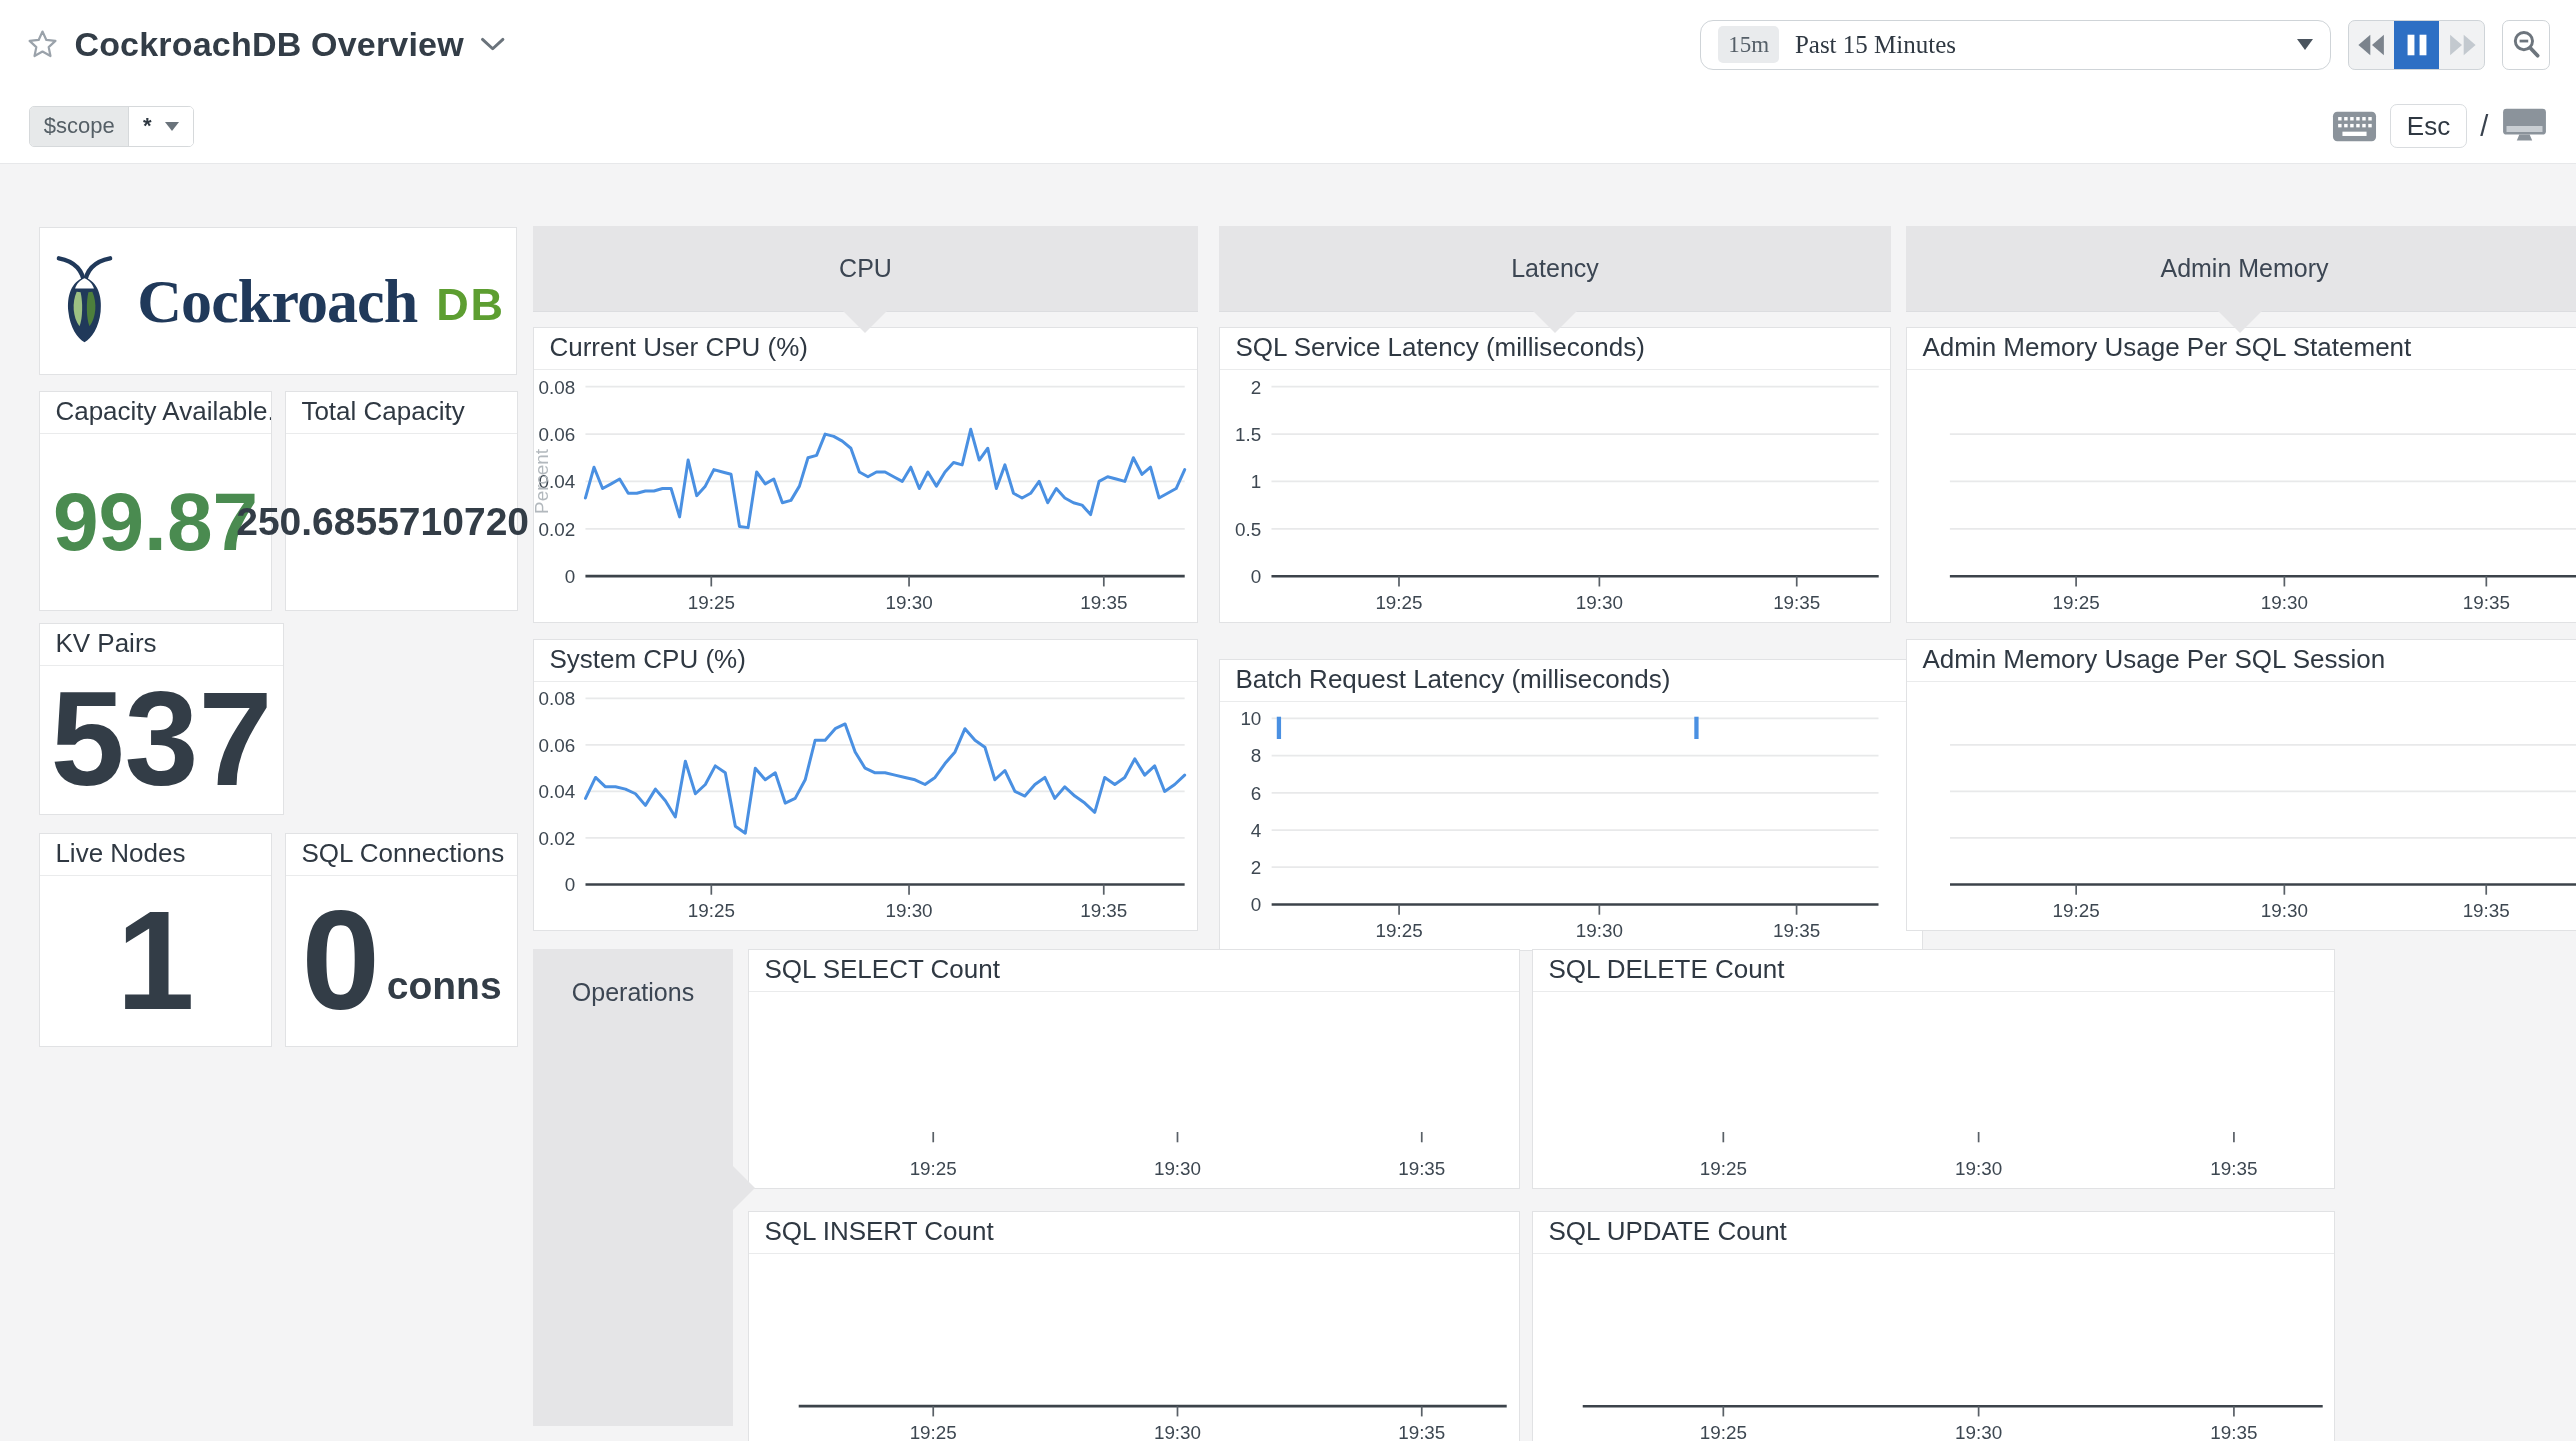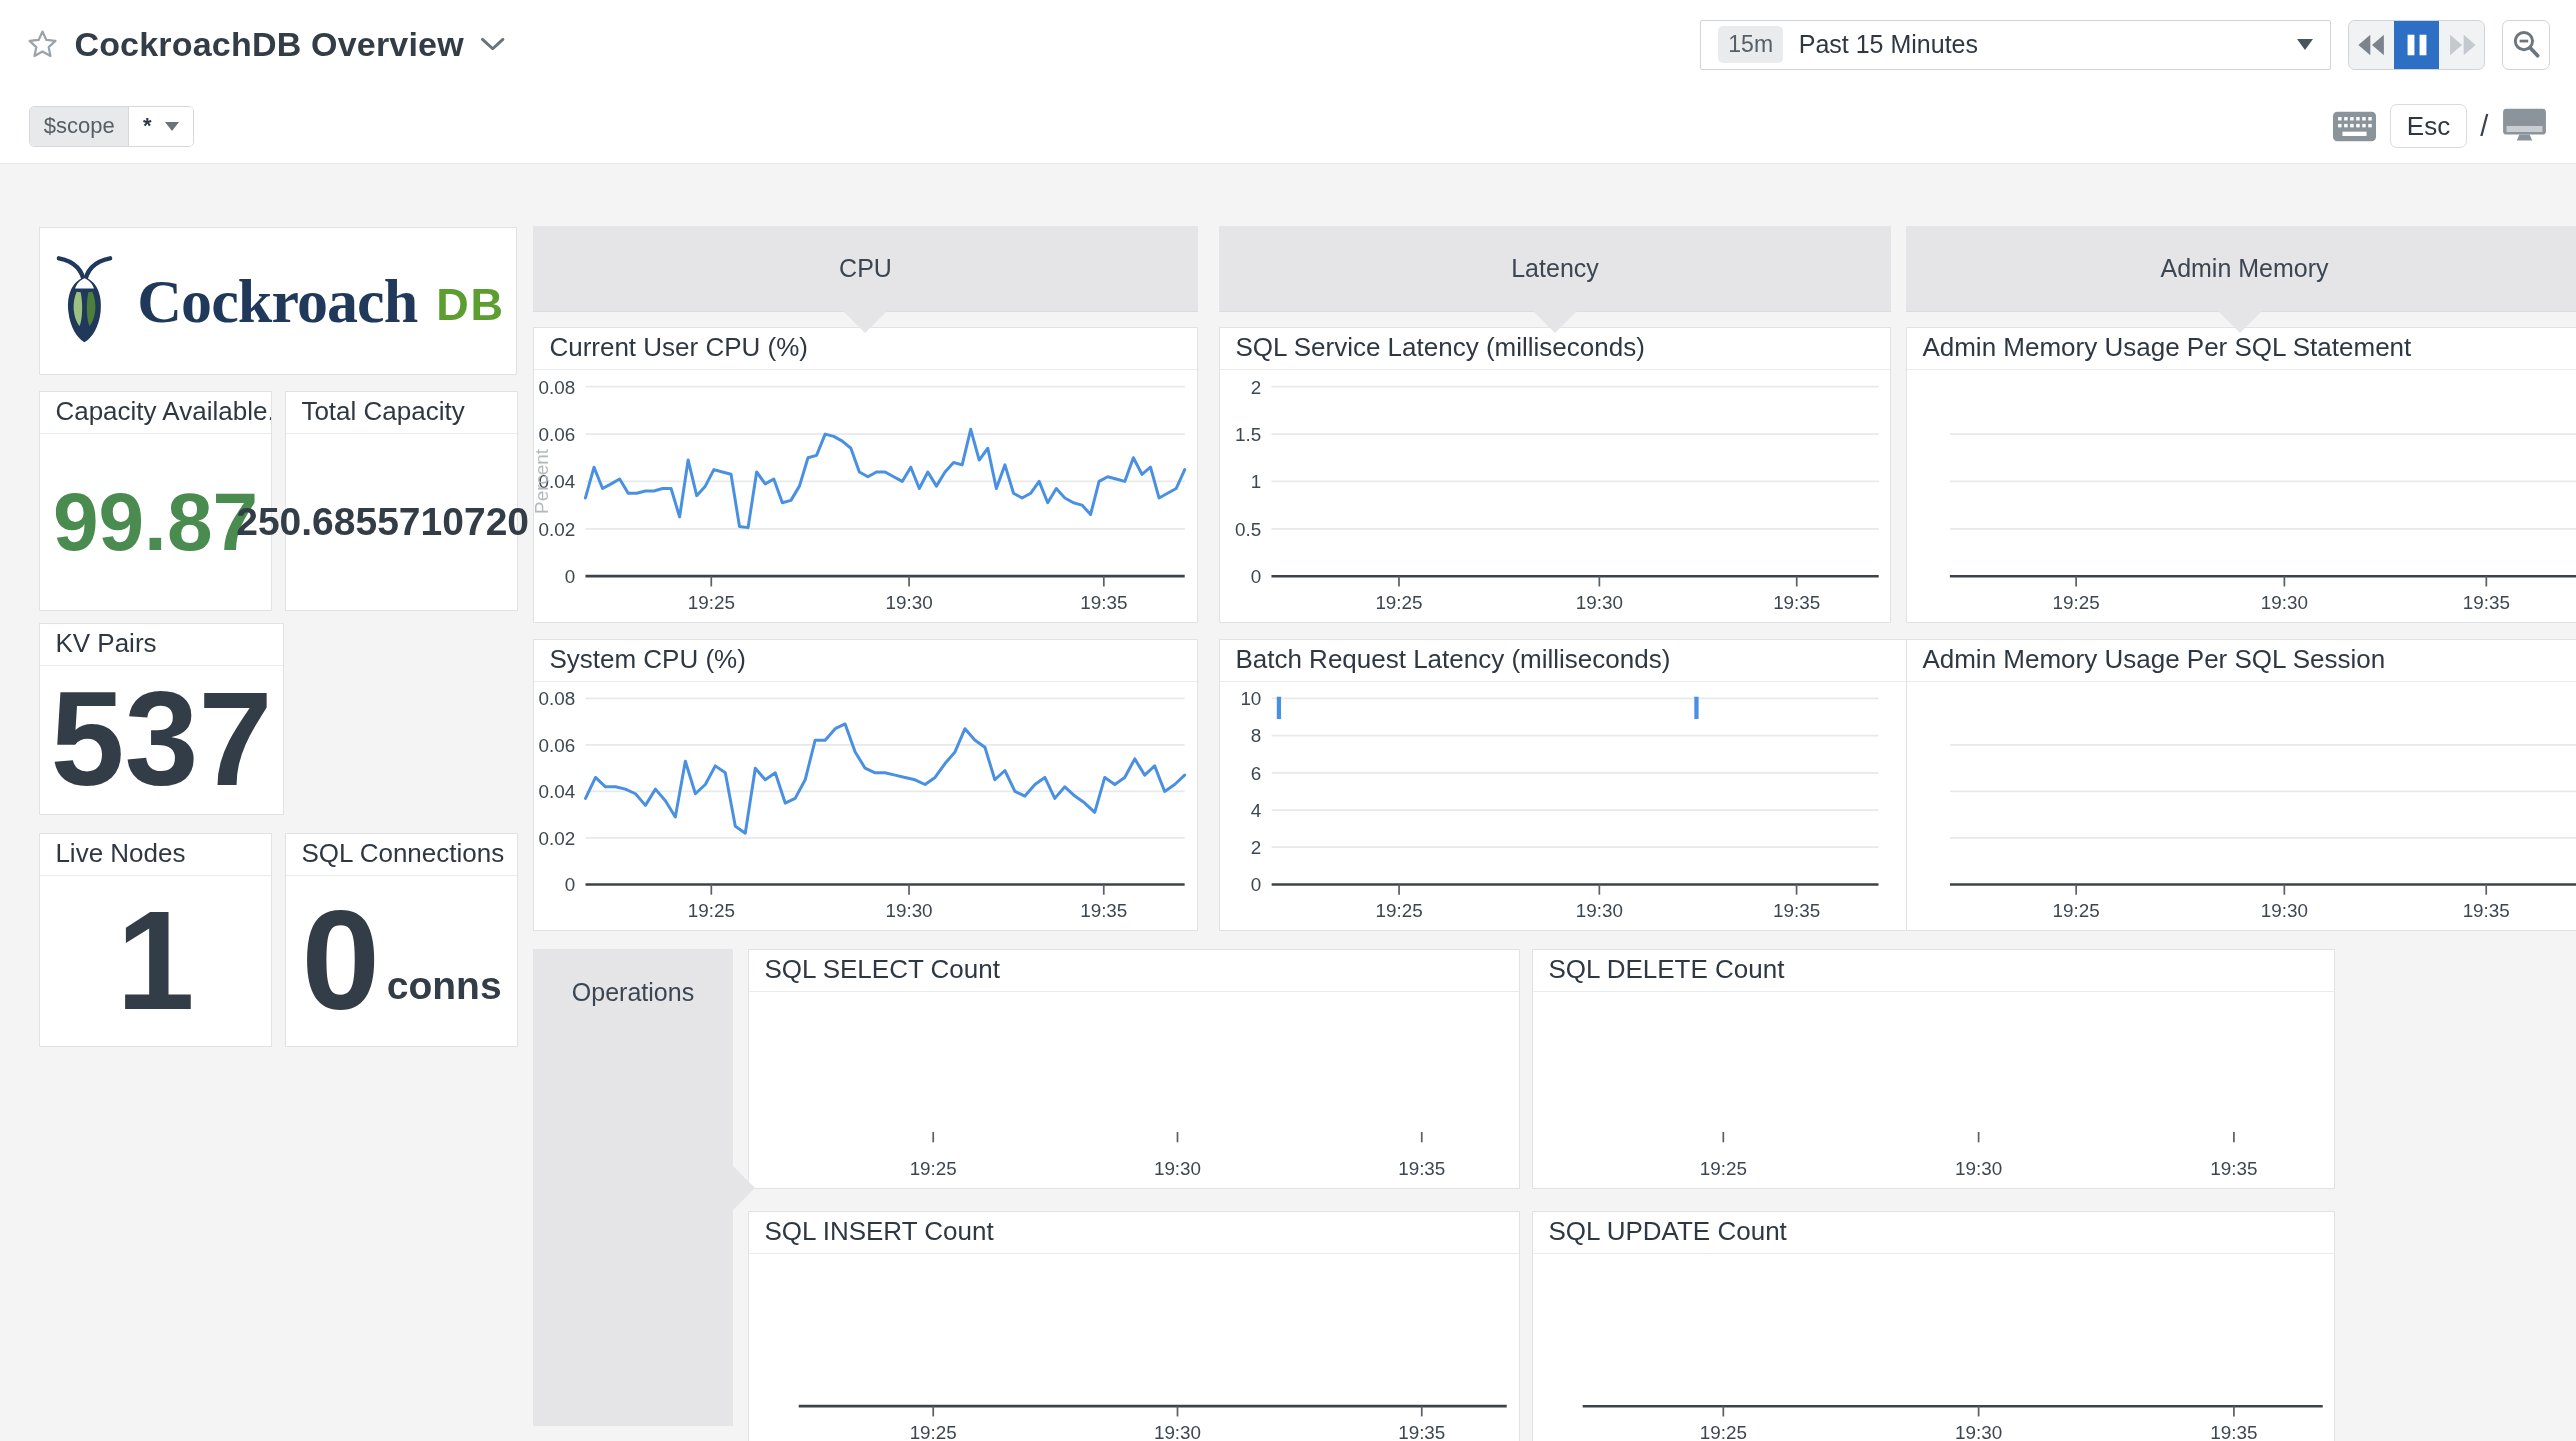--- a/index.html
+++ b/index.html
@@ -6,22 +6,22 @@
   body{
     width:2576px;height:1441px;overflow:hidden;background:#ffffff;
     font-family:"Liberation Sans","DejaVu Sans",sans-serif;color:#39424e;
     -webkit-font-smoothing:antialiased;
   }
   .topbar{height:77px;display:flex;align-items:center;padding:6px 26px;background:#fff;}
   .title-area{display:flex;align-items:center;gap:15.4px;}
   .page-title{font-size:34px;font-weight:600;color:#333d47;letter-spacing:0.2px;}
   .icon-btn{background:none;border:none;padding:0;cursor:pointer;display:flex;align-items:center;}
   .top-controls{margin-left:auto;display:flex;align-items:center;gap:17px;}
-  .time-range{width:631px;height:50px;border:1.7px solid #cfd4d8;border-radius:2px;background:#fff;
-    display:flex;align-items:center;gap:15.4px;padding:0 17px;box-sizing:border-box;}
+  .time-range{width:631px;height:50px;border:1.7px solid #cfd4d8;border-radius:13px;background:#fff;
+    display:flex;align-items:center;gap:15.4px;padding:0 17px;box-sizing:border-box;font-family:Liberation Serif, serif;}
   .time-badge{background:#e9ebed;border-radius:5.1px;padding:5.1px 10.3px;font-size:23px;color:#555f68;}
   .time-label{font-size:25px;color:#2f3842;}
   .tri-down{width:0;height:0;border-left:8.6px solid transparent;border-right:8.6px solid transparent;border-top:11px solid #4a545e;}
   .tri-down.small{border-left-width:7.7px;border-right-width:7.7px;border-top-width:9.4px;border-top-color:#6a737b;}
   .time-range .tri-down{margin-left:auto;}
   .playback{height:50px;border:1.7px solid #cfd4d8;border-radius:6.9px;overflow:hidden;display:flex;background:#f1f2f3;box-sizing:border-box;}
   .playback button{width:45px;border:none;background:transparent;display:flex;align-items:center;justify-content:center;padding:0;cursor:pointer;}
   .playback .pause{background:#2d6fc4;}
   .sq-btn{width:48px;height:50px;border:1.7px solid #cfd4d8;border-radius:6.9px;background:#fff;display:flex;align-items:center;justify-content:center;box-sizing:border-box;cursor:pointer;}
   .subbar{height:75px;display:flex;align-items:center;padding:0 29px;background:#fff;border-bottom:1.7px solid #e7e8ea;box-sizing:border-box;}
@@ -271,21 +271,21 @@
           <line x1="60" y1="239" x2="768" y2="239" stroke="#3c434a" stroke-width="3"></line>
           <line x1="208.68" y1="239" x2="208.68" y2="251" stroke="#596067" stroke-width="2"></line>
           <text x="208.68" y="277" text-anchor="middle" font-size="22" fill="#3d4751">19:25</text>
           <line x1="442.32000000000005" y1="239" x2="442.32000000000005" y2="251" stroke="#596067" stroke-width="2"></line>
           <text x="442.32000000000005" y="277" text-anchor="middle" font-size="22" fill="#3d4751">19:30</text>
           <line x1="672.42" y1="239" x2="672.42" y2="251" stroke="#596067" stroke-width="2"></line>
           <text x="672.42" y="277" text-anchor="middle" font-size="22" fill="#3d4751">19:35</text>
         </svg>
       </div>
   </div>
-  <div class="card" style="left:1219px;top:475px;width:704px;height:292px">
+  <div class="card" style="left:1219px;top:495px;width:704px;height:292px">
     <div class="chart-title">Batch Request Latency (milliseconds)</div>
     <div class="chart-plot">
         <svg width="669" height="246" viewBox="0 0 780 287">
           <text x="48" y="243" text-anchor="end" font-size="22" fill="#3d4751">0</text>
           <line x1="60" y1="191.6" x2="768" y2="191.6" stroke="#e8e9ea" stroke-width="2"></line>
           <text x="48" y="199.6" text-anchor="end" font-size="22" fill="#3d4751">2</text>
           <line x1="60" y1="148.2" x2="768" y2="148.2" stroke="#e8e9ea" stroke-width="2"></line>
           <text x="48" y="156.2" text-anchor="end" font-size="22" fill="#3d4751">4</text>
           <line x1="60" y1="104.80000000000001" x2="768" y2="104.80000000000001" stroke="#e8e9ea" stroke-width="2"></line>
           <text x="48" y="112.80000000000001" text-anchor="end" font-size="22" fill="#3d4751">6</text>

